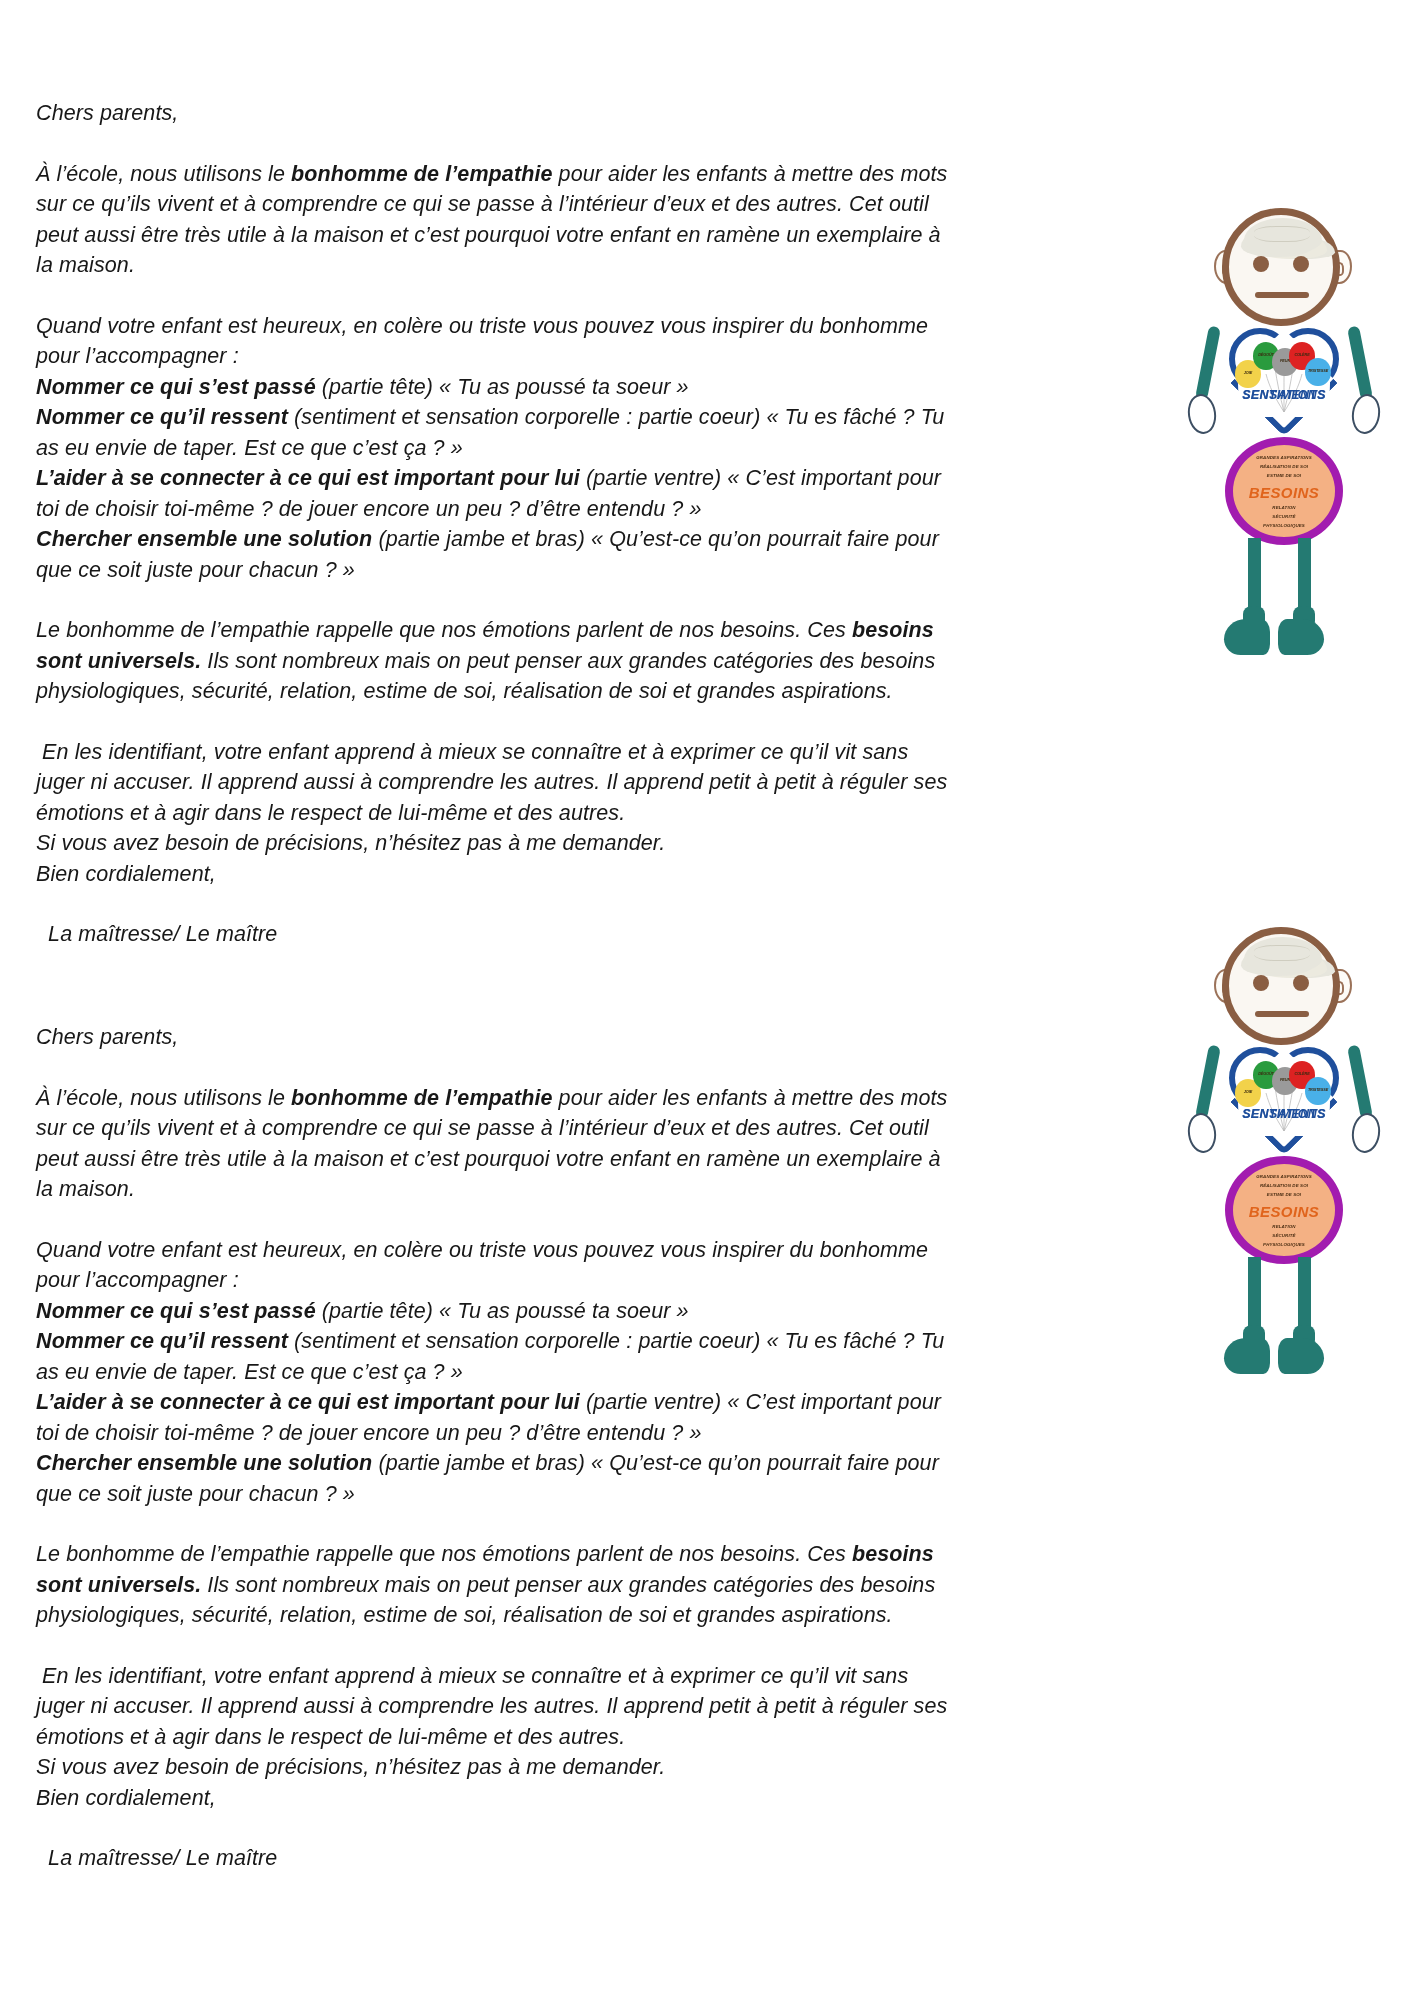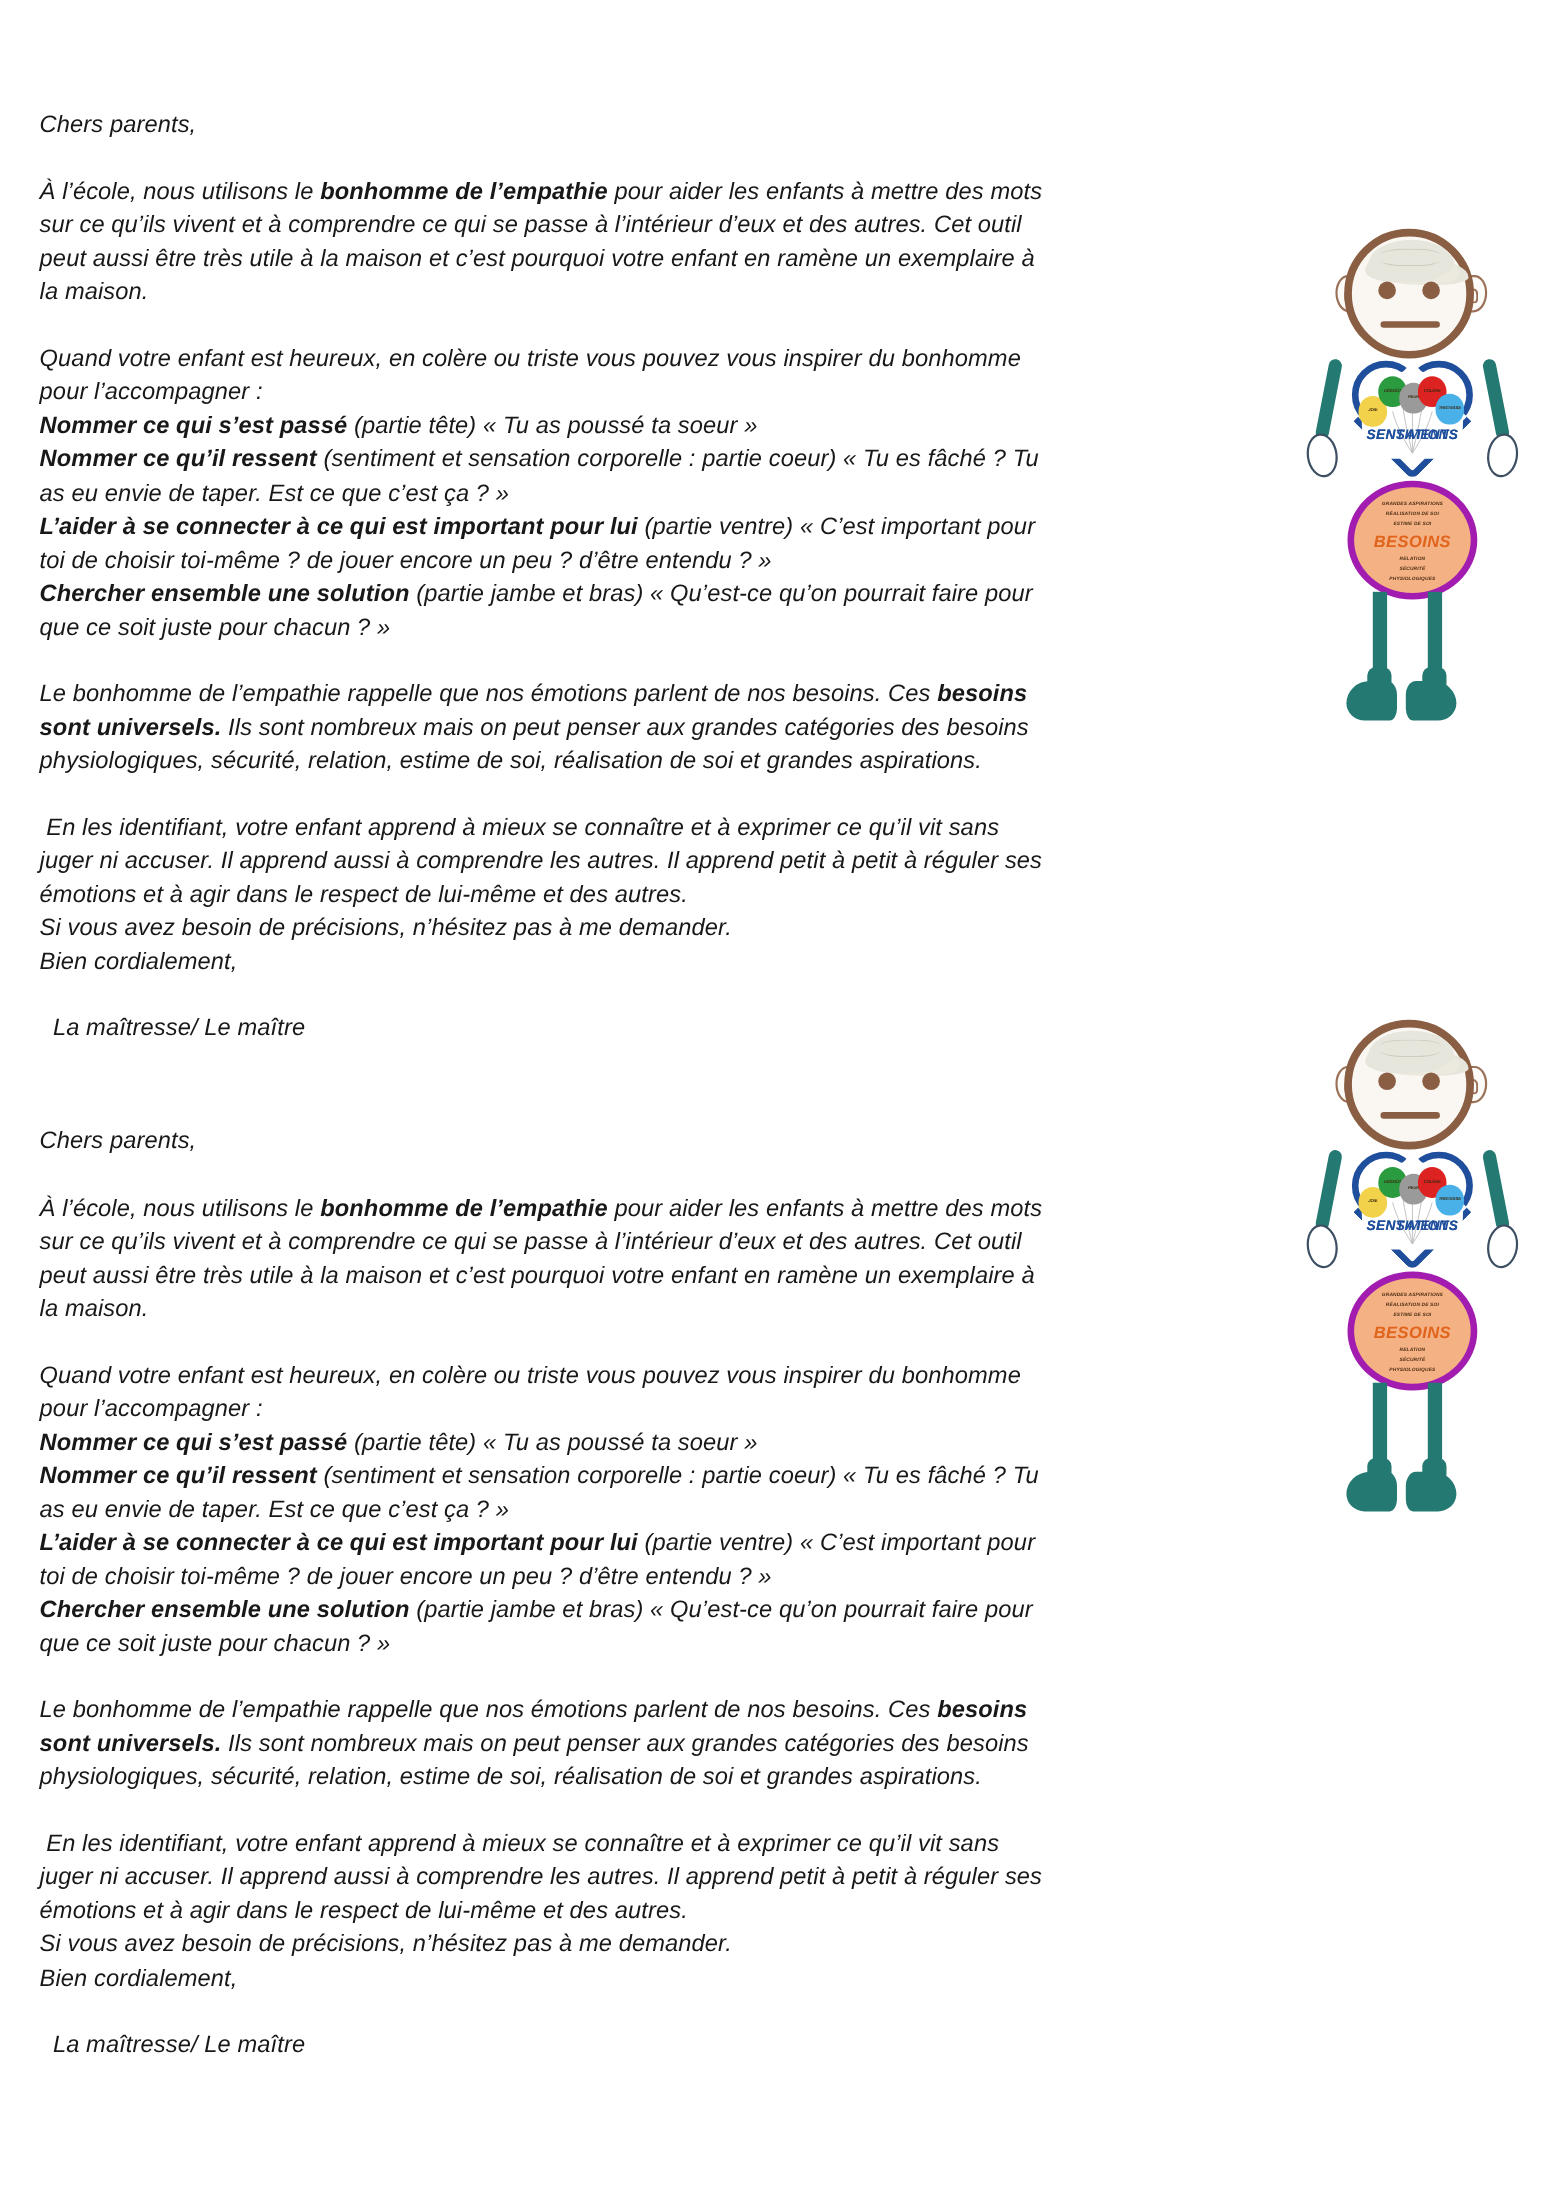--- a/index.html
+++ b/index.html
@@ -230,21 +230,21 @@
   .bh-hand-left  { left: 2px;  transform: rotate(-8deg); }
   .bh-hand-right { right: 2px; transform: rotate(8deg); }
 
   
   .bh-belly {
     position: absolute;
     left: 39px; top: 231px;
     width: 118px; height: 108px;
     border-radius: 50%;
     background: #f4b184;
-    border: 6px solid #a21caf;
+    border: 8px solid #a21caf;
     box-sizing: border-box;
     display: flex;
     flex-direction: column;
     align-items: center;
     justify-content: center;
     padding-top: 2px;
   }
   .bh-need {
     font-size: 4.4px;
     font-weight: bold;

